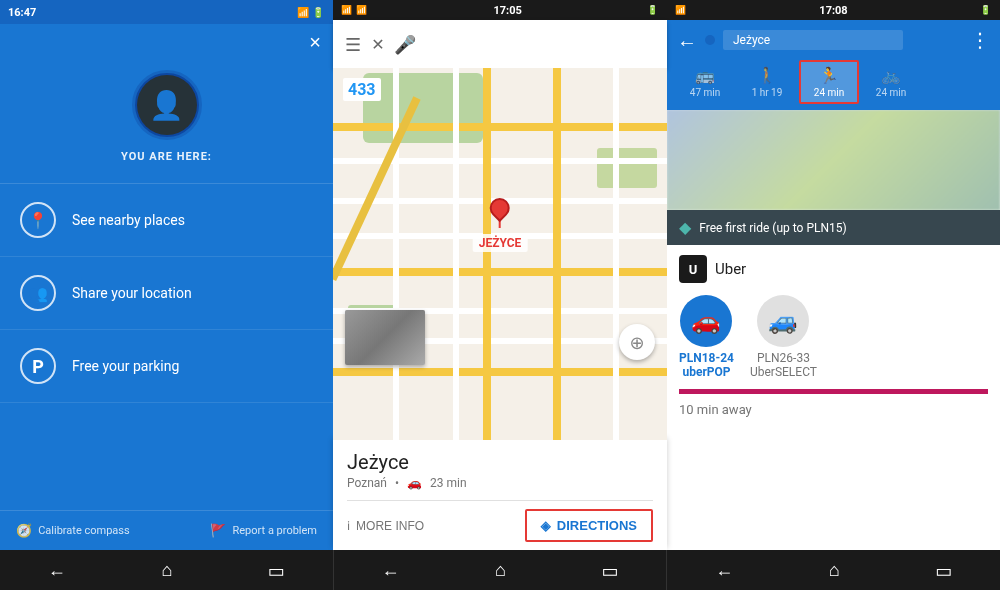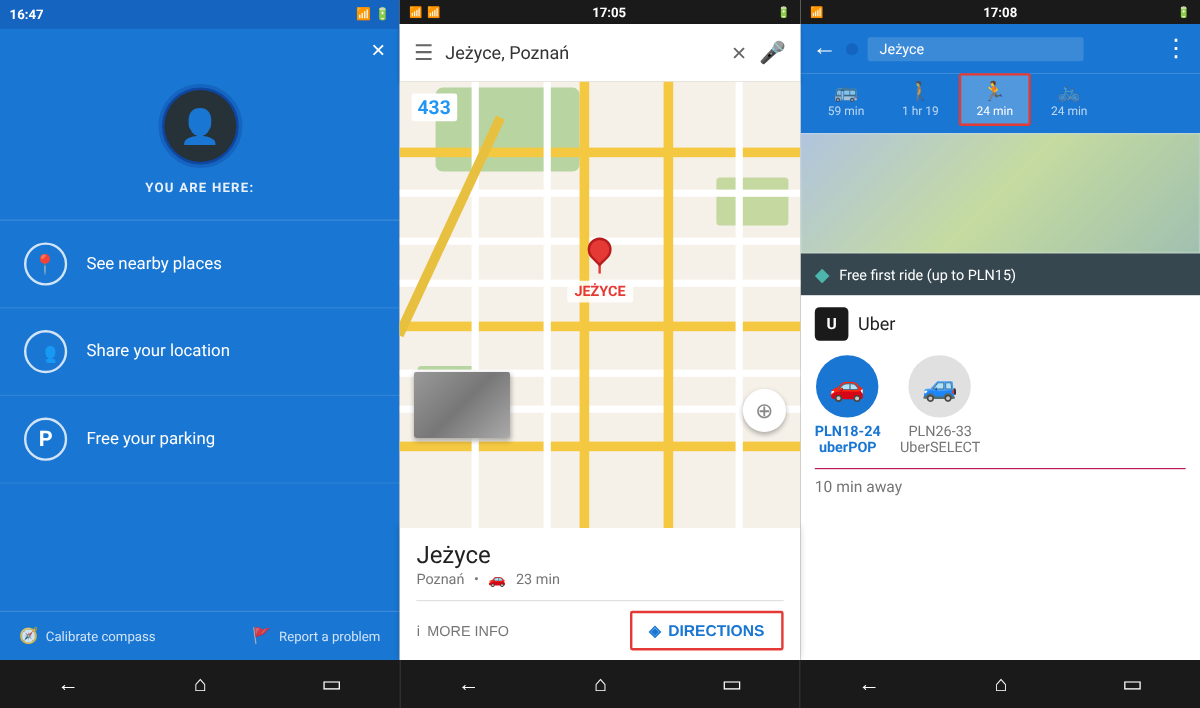--- a/index.html
+++ b/index.html
@@ -449,21 +449,21 @@
       font-size: 24px;
     }
     .uber-option-icon.blue { background: #1976D2; color: #fff; }
     .uber-option-icon.grey { background: #e0e0e0; color: #666; }
     .uber-option-price-blue { color: #1976D2; font-size: 12px; font-weight: bold; text-align: center; }
     .uber-option-price-grey { color: #757575; font-size: 12px; text-align: center; }
     .uber-footer {
       display: flex;
       justify-content: space-between;
       align-items: center;
-      border-top: 1px solid #be185d;
+      border-top: 5px solid #be185d;
       padding-top: 8px;
     }
     .eta-text { font-size: 13px; color: #757575; }
     .continue-btn {
       background: #1976D2;
       color: #fff;
       font-size: 13px;
       font-weight: bold;
       padding: 10px 20px;
       border: none;
@@ -557,21 +557,20 @@
           <span style="font-size:9px;">📶</span>
           <span style="font-size:9px;">📶</span>
         </div>
         <span>17:05</span>
         <div style="display:flex;gap:3px;align-items:center;">
           <span style="font-size:9px;">🔋</span>
         </div>
       </div>
       <div class="map-search-bar">
         <span class="hamburger">☰</span>
-        <span class="search-text">Jeżyce, Poznań</span>
         <span class="search-clear">✕</span>
         <span class="search-mic">🎤</span>
       </div>
       <div class="map-area">
         <div class="map-bg">
 
           <div class="map-green" style="top:5px;left:30px;width:120px;height:70px;background:#b8d4a0;border-radius:6px;"></div>
           <div class="map-green" style="top:80px;right:10px;width:60px;height:40px;background:#c5d8a0;"></div>
           <div class="map-green" style="bottom:100px;left:15px;width:50px;height:35px;background:#b8d4a0;"></div>
 
@@ -649,21 +648,21 @@
             <div class="route-dot destination"></div>
             <div style="background:rgba(255,255,255,0.15);color:#fff;font-size:12px;padding:3px 10px;border-radius:2px;min-width:180px;">Jeżyce</div>
           </div>
         </div>
         <button class="more-btn">⋮</button>
       </div>
 
       <div class="transport-tabs">
         <div class="transport-tab">
           <span class="transport-tab-icon">🚌</span>
-          <span class="transport-tab-time">59 min</span>
+          <span class="transport-tab-time">47 min</span>
         </div>
         <div class="transport-tab">
           <span class="transport-tab-icon">🚶</span>
           <span class="transport-tab-time">1 hr 19</span>
         </div>
         <div class="transport-tab active tab-highlight-box">
           <span class="transport-tab-icon">🏃</span>
           <span class="transport-tab-time">24 min</span>
         </div>
         <div class="transport-tab">

